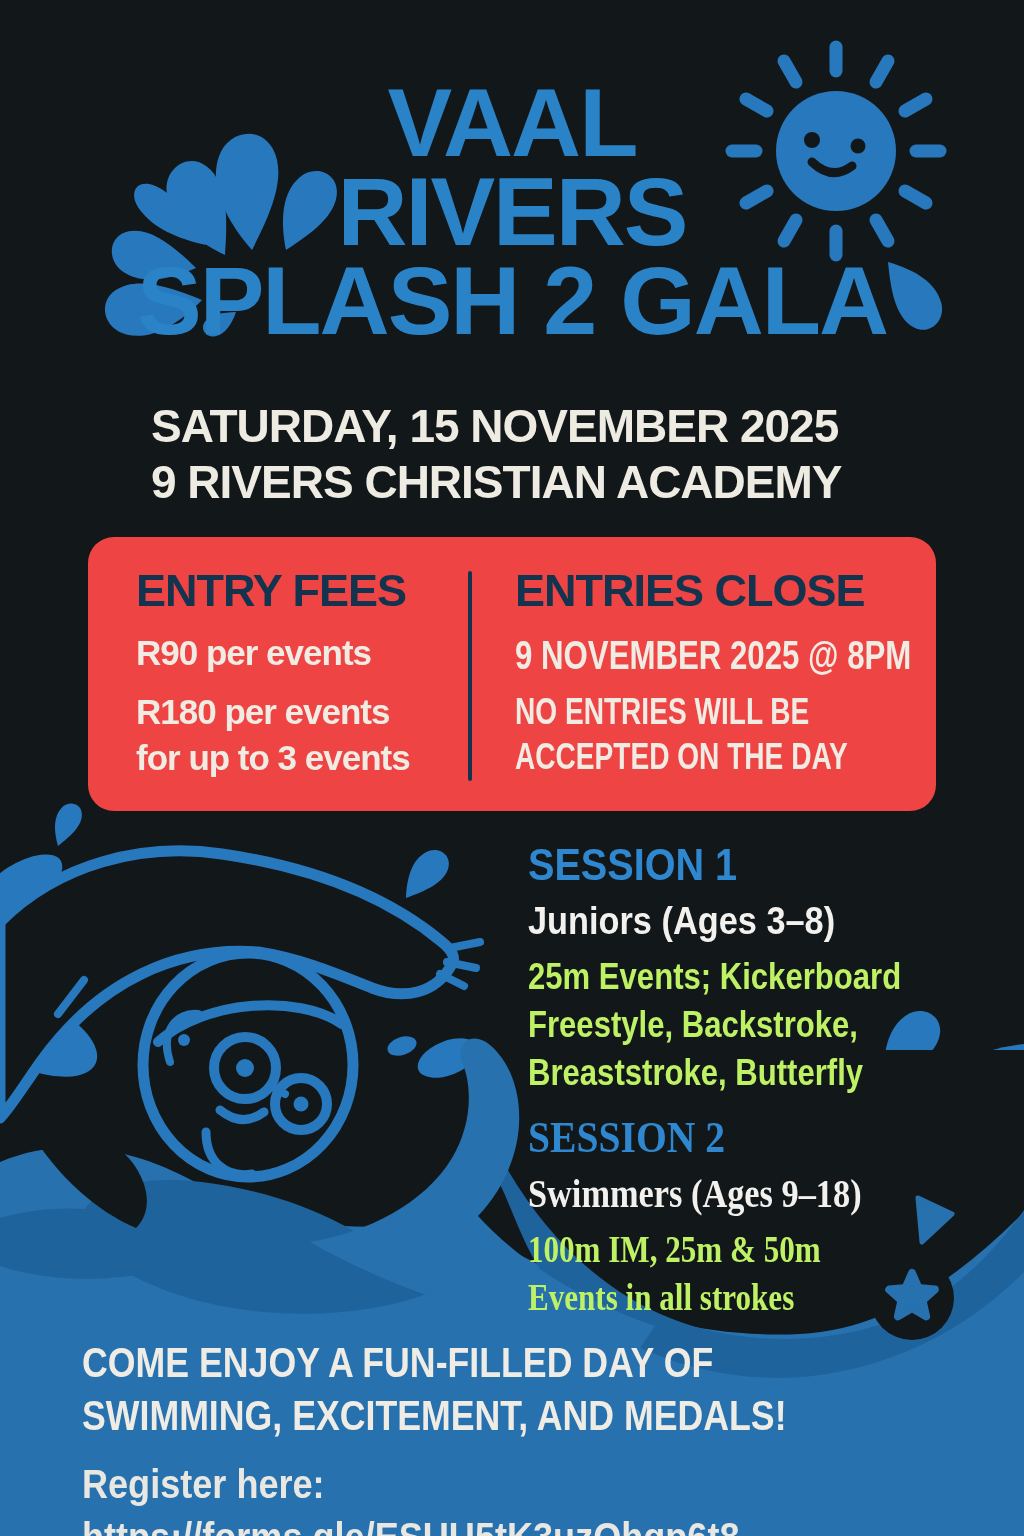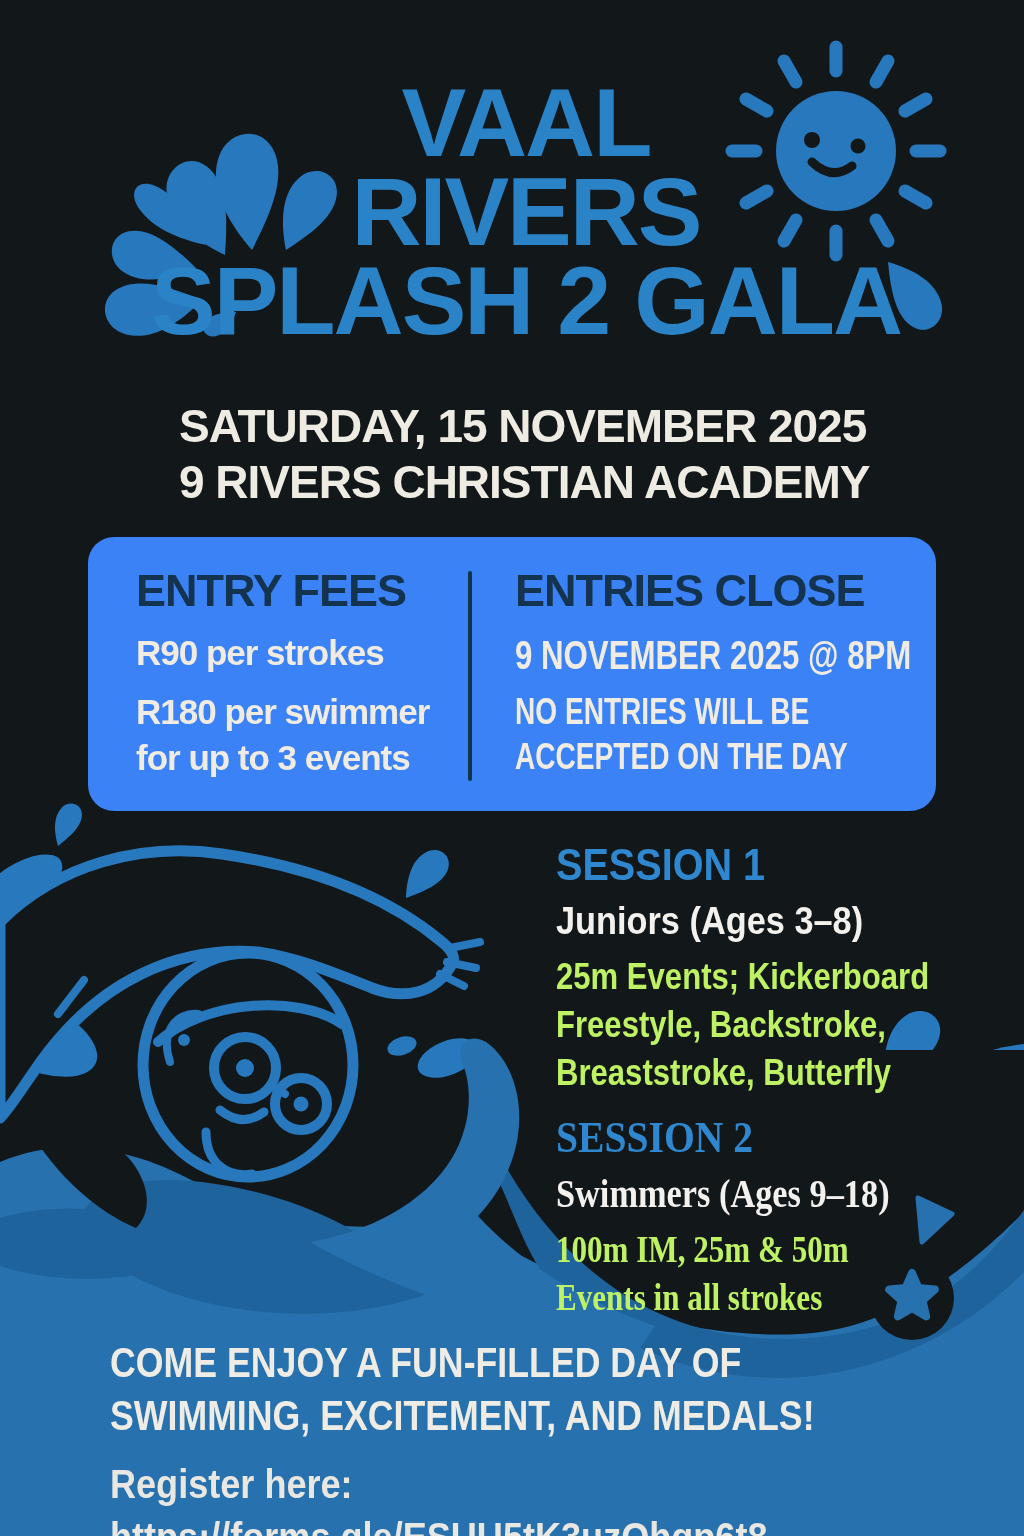--- a/index.html
+++ b/index.html
@@ -4,34 +4,34 @@
 <style>
   * { margin:0; padding:0; box-sizing:border-box; }
   html,body { width:1024px; height:1536px; overflow:hidden; }
   body {
     position:relative;
     background:#12171a;
     font-family:"Liberation Sans", sans-serif;
     font-weight:700;
   }
   #art { position:absolute; inset:0; z-index:1; }
-  .txt { position:absolute; z-index:3;padding-left:28px; }
+  .txt { position:absolute; z-index:3; }
   .cx { display:inline-block; white-space:nowrap; transform-origin:left center; }
 
   
   .title { left:0; right:0; top:78px; text-align:center; color:#2b83c7;
            font-size:97px; line-height:89px; letter-spacing:-2px; }
   .title .tline { display:block; }
 
   
   .when { left:151px; top:398px; color:#eeebe3; font-size:46px; line-height:56px; letter-spacing:-1px; }
 
   
   .info-box { position:absolute; left:88px; top:537px; width:848px; height:274px;
-              background:#3b82f6; border-radius:26px; z-index:2; }
+              background:#ef4444; border-radius:26px; z-index:2; }
   .info-box .divider { position:absolute; left:380px; top:34px; width:4px; height:210px;
                        background:#14334e; border-radius:2px; }
   .col { position:absolute; top:28px; }
   .col-left  { left:48px; }
   .col-right { left:427px; }
   .box-head { color:#14334e; font-size:45px; line-height:52px; letter-spacing:-1px; }
   .fee { color:#f0ece3; font-size:35px; line-height:46px; letter-spacing:-1px; margin-top:13px; }
   .deadline { margin-top:14px; }
   .deadline .cx { color:#f0ece3; font-size:40px; line-height:48px; transform:scaleX(0.78); }
   .note { margin-top:10px; }
@@ -175,24 +175,24 @@
 <div class="txt when">
   <div>SATURDAY, 15 NOVEMBER 2025</div>
   <div>9 RIVERS CHRISTIAN ACADEMY</div>
 </div>
 
 <div class="info-box">
   <div class="divider"></div>
   <div class="col col-left">
     <div class="box-head">ENTRY FEES</div>
     <div class="fee">
-      <div>R90 per strokes</div>
+      <div>R90 per events</div>
     </div>
     <div class="fee">
-      <div>R180 per swimmer</div>
+      <div>R180 per events</div>
       <div>for up to 3 events</div>
     </div>
   </div>
   <div class="col col-right">
     <div class="box-head">ENTRIES CLOSE</div>
     <div class="deadline">
       <span class="cx">9 NOVEMBER 2025 @ 8PM</span>
     </div>
     <div class="note">
       <div><span class="cx">NO ENTRIES WILL BE</span></div>

